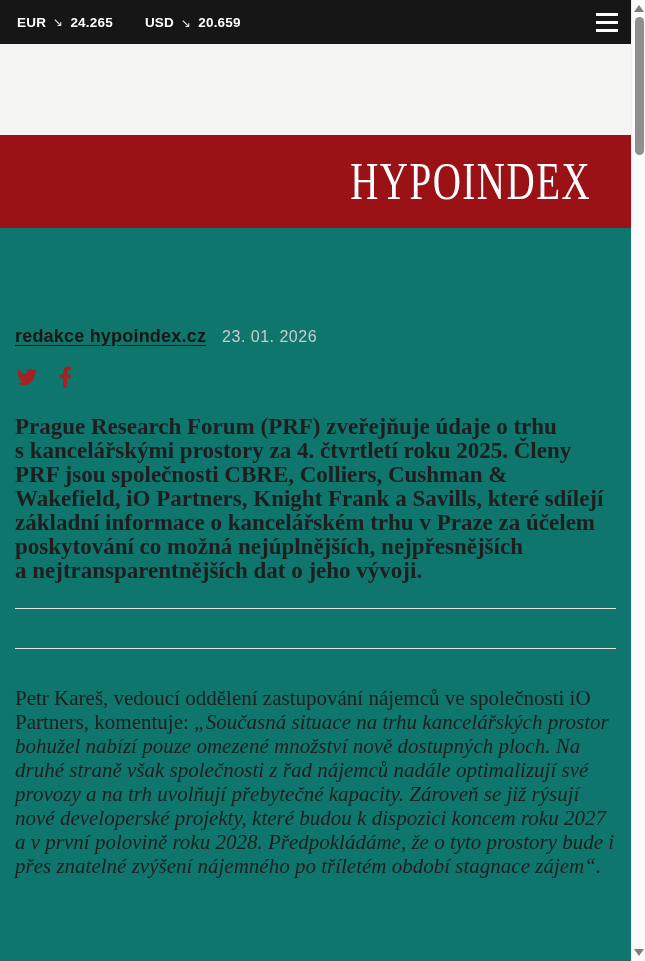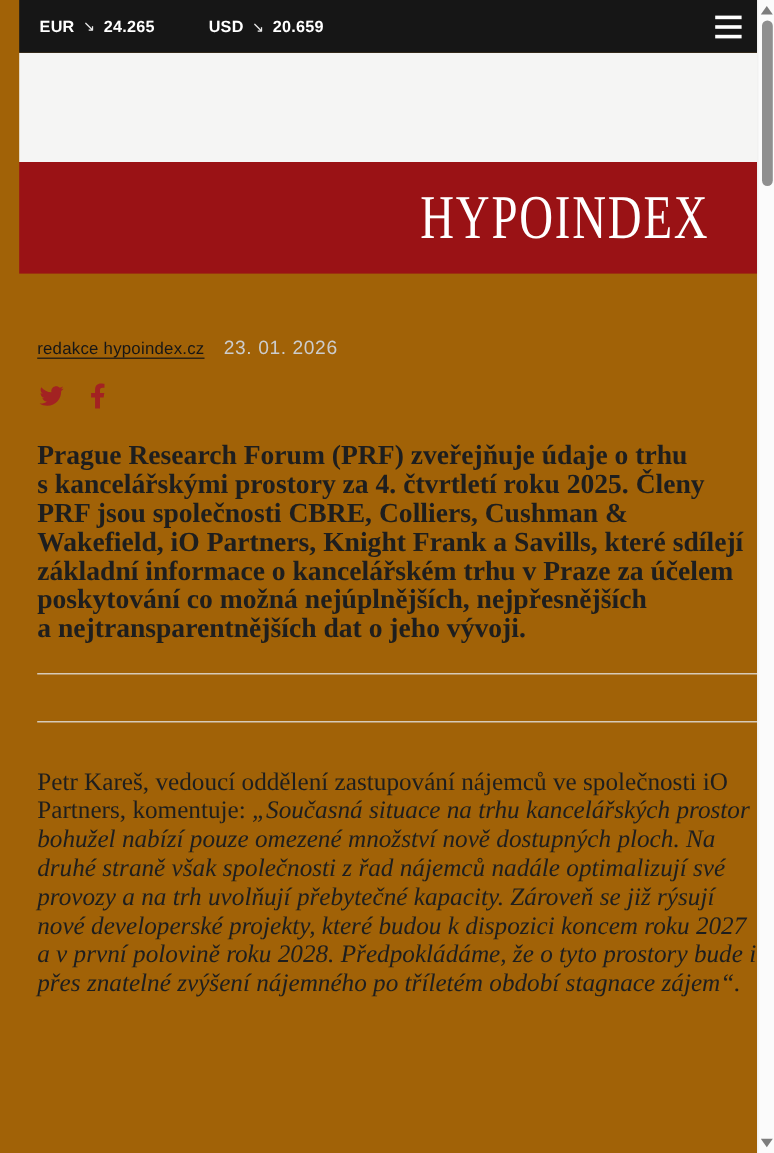--- a/index.html
+++ b/index.html
@@ -1,27 +1,27 @@
 <!DOCTYPE html>
 <html lang="cs"><head>
 <meta charset="utf-8">
 <style>
   * { margin: 0; padding: 0; box-sizing: border-box; }
   html, body { width: 645px; height: 961px; overflow: hidden; background: #ffffff; }
   body { font-family: "Liberation Sans", sans-serif; position: relative; }
 
-  .page { position: absolute; left: 0; top: 0; width: 631px; height: 961px; background: #a16207; padding-left: 16px; }
+  .page { position: absolute; left: 0; top: 0; width: 631px; height: 961px; background: #0f766e; }
 
   
   .topbar {
     height: 44px; background: #161616; display: flex; align-items: center;
     padding: 0 13px 0 17px; position: relative;
   }
   .currency { display: flex; align-items: center; color: #ffffff; font-size: 13.5px; font-weight: 700; letter-spacing: .2px; }
-  .currency + .currency { margin-left: 45px; align-items: flex-end; }
+  .currency + .currency { margin-left: 32px; align-items: flex-end; }
   .currency .arrow { font-family: "DejaVu Sans", sans-serif; font-weight: 400; font-size: 12px; margin: 0 7px; color: #e8e8e8; }
   .hamburger { margin-left: auto; width: 22px; height: 19px; display: flex; flex-direction: column; justify-content: space-between; cursor: pointer; }
   .hamburger span { display: block; height: 3px; background: #ffffff; width: 100%; }
 
   
   .gray-band { height: 91px; background: #f5f5f4; }
   .red-band { height: 93px; background: #9a1215; display: flex; align-items: center; justify-content: flex-end; overflow: hidden; }
   .logo {
     color: #ffffff; font-family: "Liberation Serif", serif; font-weight: 400;
     font-size: 52px; letter-spacing: 2px; white-space: nowrap;
@@ -32,22 +32,22 @@
   .content { padding: 34px 15px 0 15px; width: 631px; }
 
   .title { color: #161616; font-weight: 700; }
   .title .tline {
     display: block; white-space: nowrap; font-size: 28px; line-height: 36px;
     letter-spacing: -0.5px; transform: scaleX(0.78); transform-origin: left center;
   }
 
   .byline { margin-top: 20px; display: flex; align-items: baseline; }
   .author {
-    font-size: 14px; font-weight: 400; color: #161616; text-decoration: underline;
-    text-underline-offset: 3px; cursor: pointer; letter-spacing: .2px;
+    font-size: 18px; font-weight: 700; color: #161616; text-decoration: underline;
+    text-underline-offset: 3px; cursor: pointer; letter-spacing: .2px; margin-top: 44px;
   }
   .date { font-size: 16px; color: #cccccc; margin-left: 16px; font-weight: 400; letter-spacing: .5px; }
 
   .social { margin-top: 19px; display: flex; align-items: center; gap: 20px; }
   .social .sicon { cursor: pointer; display: inline-flex; align-items: center; }
   .social svg { fill: #a32222; }
 
   .category-wrap { margin-top: 40px; }
   .category {
     display: inline-block; font-size: 13.5px; font-weight: 700; letter-spacing: .6px;

